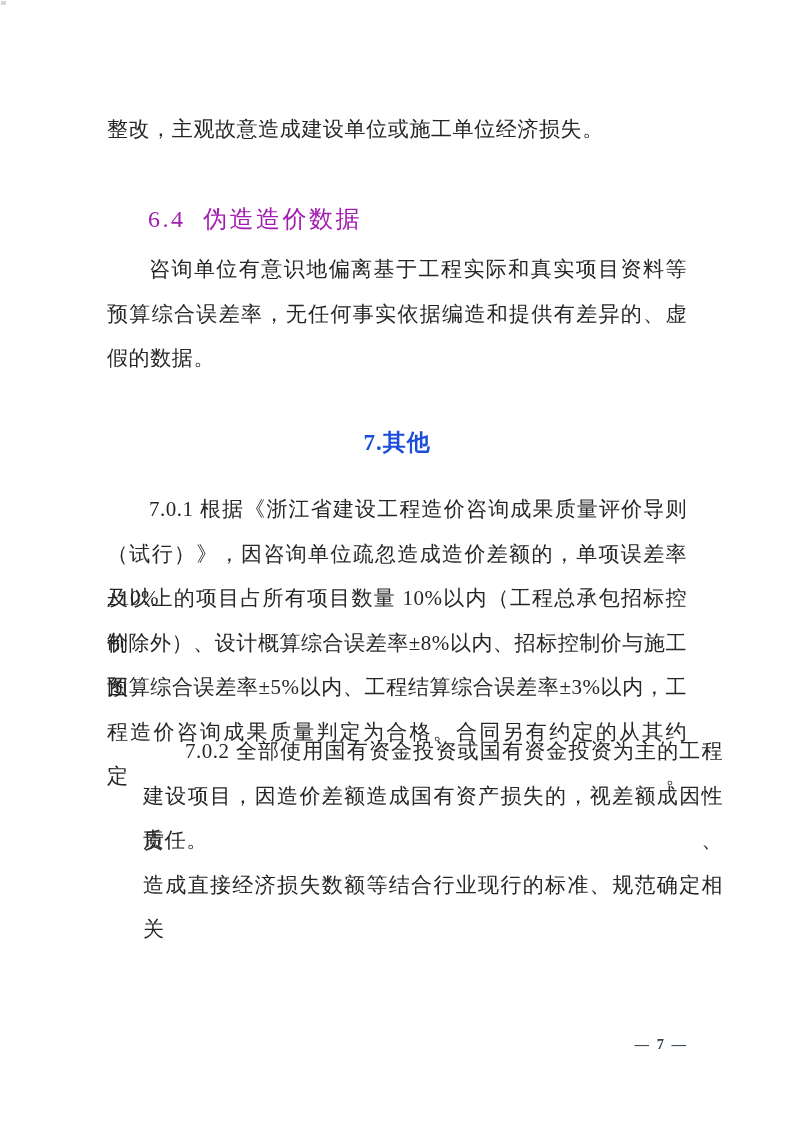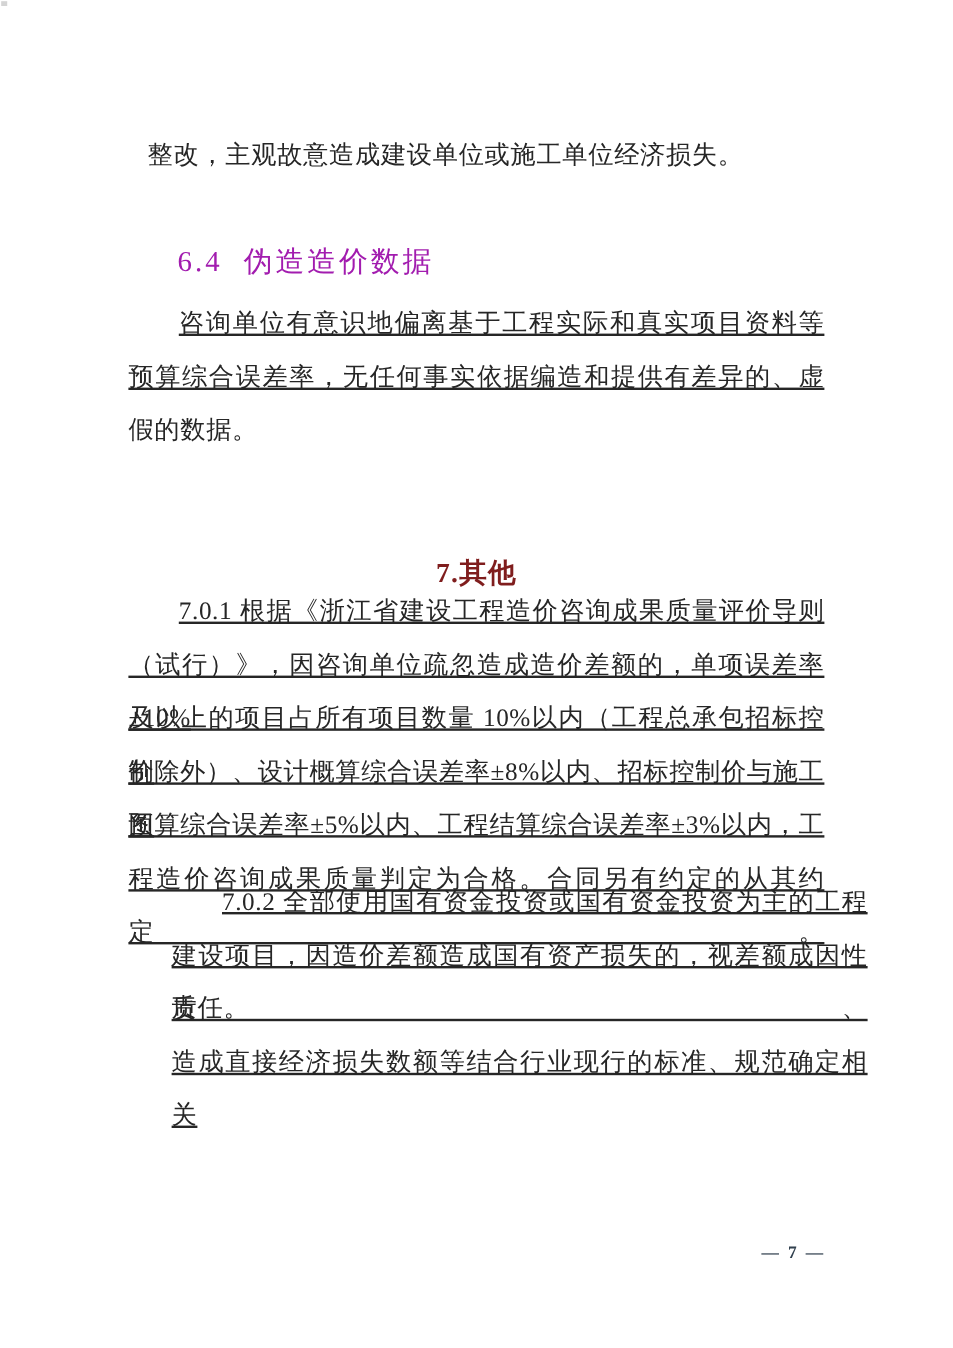--- a/index.html
+++ b/index.html
@@ -25,49 +25,47 @@
     height: 44.5px;
     white-space: nowrap;
     color: #262626;
   }
   .just {
     white-space: normal;
     text-align: justify;
     text-align-last: justify;
     text-justify: inter-character;
     letter-spacing: 0.5px;
-    text-decoration: underline;
   }
   .last {
     text-align: left;
     text-align-last: left;
     letter-spacing: 0.6px;
   }
   .ind { padding-left: 42px; }
-  .cont-block { top: 107px; margin-left: 16px; }
+  .cont-block { top: 107px; }
   .h64-block {
     top: 202px;
     font-size: 24px;
     line-height: 34px;
     font-weight: normal;
     color: #a21caf;
     letter-spacing: 2.5px;
     word-spacing: 9px;
     padding-left: 41px;
   }
   .p64-block { top: 247px; }
   .h7-block {
     top: 425px;
     font-size: 23px;
     line-height: 36px;
     font-weight: bold;
-    color: #7f1d1d;
+    color: #1d4ed8;
     text-align: center;
     letter-spacing: 1px;
-    margin-top: 35px;
   }
   .p701-block { top: 487px; }
   .p702-block { top: 729px; margin-left: 36px; }
   .footer-block {
     position: absolute;
     top: 1033px;
     right: 106px;
     left: auto;
     width: auto;
     font-size: 14.5px;

